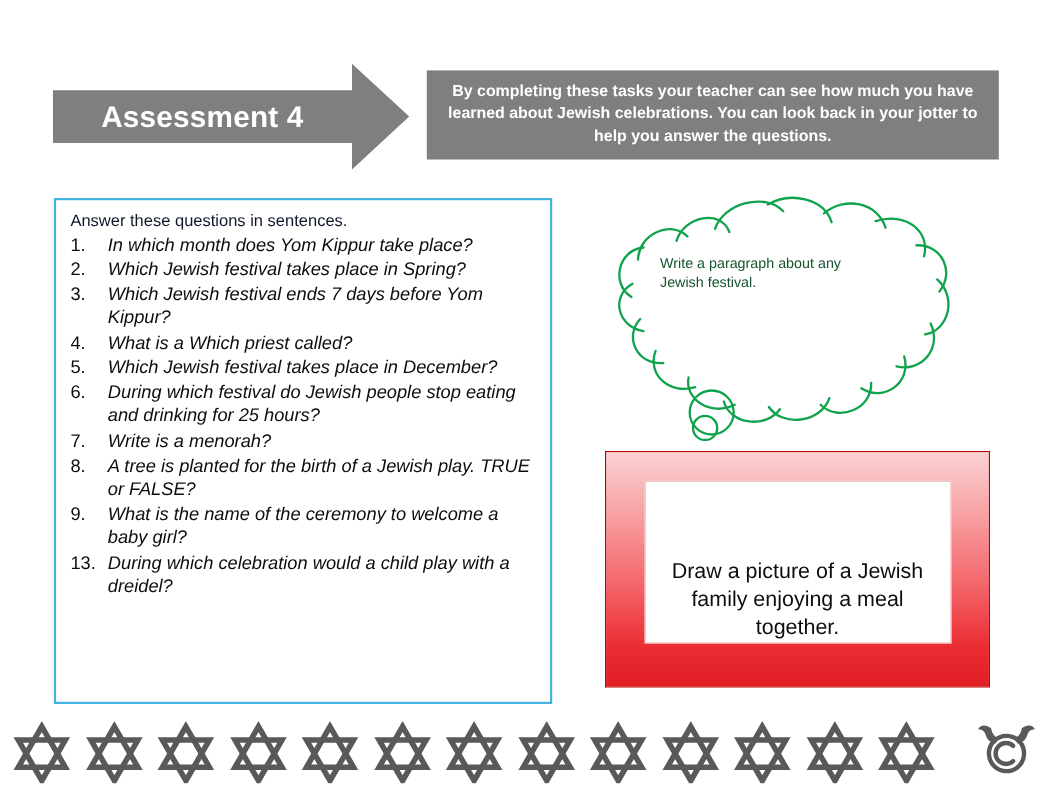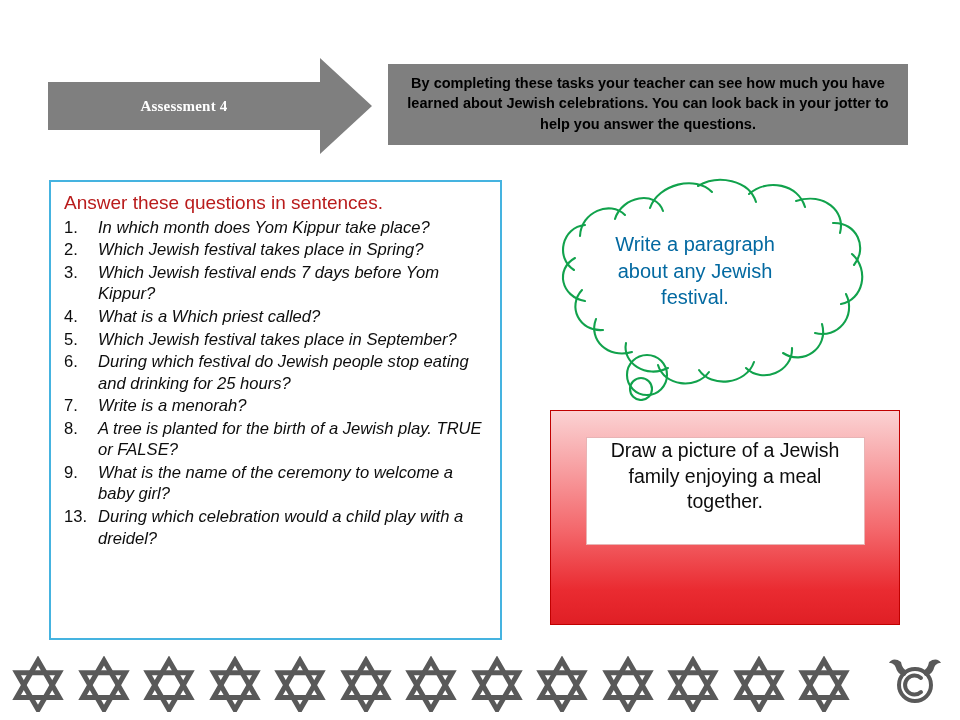--- a/index.html
+++ b/index.html
@@ -37,65 +37,64 @@
   .arrow-label {
     position: absolute;
     left: 0;
     top: 0;
     width: 272px;
     height: 100px;
     display: flex;
     align-items: center;
     justify-content: center;
     color: #ffffff;
-    font-size: 15px;
+    font-size: 27px;
     font-weight: bold;
     letter-spacing: 0.2px;
     white-space: nowrap;
-    font-family: Liberation Serif, serif;
   }
 
   
   .info-box {
     position: absolute;
     left: 388px;
     top: 64px;
     width: 520px;
     height: 81px;
     background: #7f7f7f;
     display: flex;
     align-items: center;
     justify-content: center;
     box-sizing: border-box;
     padding: 4px 10px 6px 10px;
   }
   .info-box p {
     margin: 0;
-    color: #000000;
+    color: #ffffff;
     font-size: 14.5px;
     font-weight: bold;
     line-height: 1.42;
     text-align: center;
   }
 
   
   .questions-panel {
     position: absolute;
     left: 49px;
     top: 180px;
     width: 453px;
     height: 460px;
     border: 2px solid #45b3e0;
     box-sizing: border-box;
     background: #ffffff;
     padding: 9px 10px 0 11px;
   }
   .q-intro {
-    font-size: 19px;
-    color: #b91c1c;
+    font-size: 15px;
+    color: #0f172a;
     line-height: 1.30;
     margin: 0 0 1px 0;
     padding-left: 2px;
   }
   .q-list {
     list-style: none;
     margin: 0;
     padding: 0;
   }
   .q-item {
@@ -123,23 +122,23 @@
     top: 176px;
     width: 330px;
     height: 225px;
   }
   .thought-cloud svg { display: block; }
   .cloud-text {
     position: absolute;
     left: 54px;
     top: 55px;
     width: 190px;
-    text-align: center;
-    color: #0369a1;
-    font-size: 20px;
+    text-align: left;
+    color: #14532d;
+    font-size: 13px;
     line-height: 1.33;
   }
 
   
   .draw-box {
     position: absolute;
     left: 550px;
     top: 410px;
     width: 350px;
     height: 215px;
@@ -151,26 +150,26 @@
                 #e01f25 100%);
     border: 1px solid #c00000;
     box-sizing: border-box;
     display: flex;
     align-items: flex-start;
     justify-content: center;
   }
   .draw-inner {
     margin-top: 26px;
     width: 279px;
-    height: 108px;
+    height: 148px;
     background: #ffffff;
     border: 1px solid #e8b4b5;
     box-sizing: border-box;
     display: flex;
-    align-items: flex-start;
+    align-items: flex-end;
     justify-content: center;
     padding: 0 8px;
   }
   .draw-inner p {
     margin: 0;
     text-align: center;
     color: #0d0d0d;
     font-size: 19.5px;
     line-height: 1.32;
   }
@@ -230,21 +229,21 @@
       <li class="q-item">
         <span class="q-num">3.</span>
         <span class="q-text">Which Jewish festival ends 7 days before Yom Kippur?</span>
       </li>
       <li class="q-item">
         <span class="q-num">4.</span>
         <span class="q-text">What is a Which priest called?</span>
       </li>
       <li class="q-item">
         <span class="q-num">5.</span>
-        <span class="q-text">Which Jewish festival takes place in September?</span>
+        <span class="q-text">Which Jewish festival takes place in December?</span>
       </li>
       <li class="q-item">
         <span class="q-num">6.</span>
         <span class="q-text">During which festival do Jewish people stop eating and drinking for 25 hours?</span>
       </li>
       <li class="q-item">
         <span class="q-num">7.</span>
         <span class="q-text">Write is a menorah?</span>
       </li>
       <li class="q-item">

